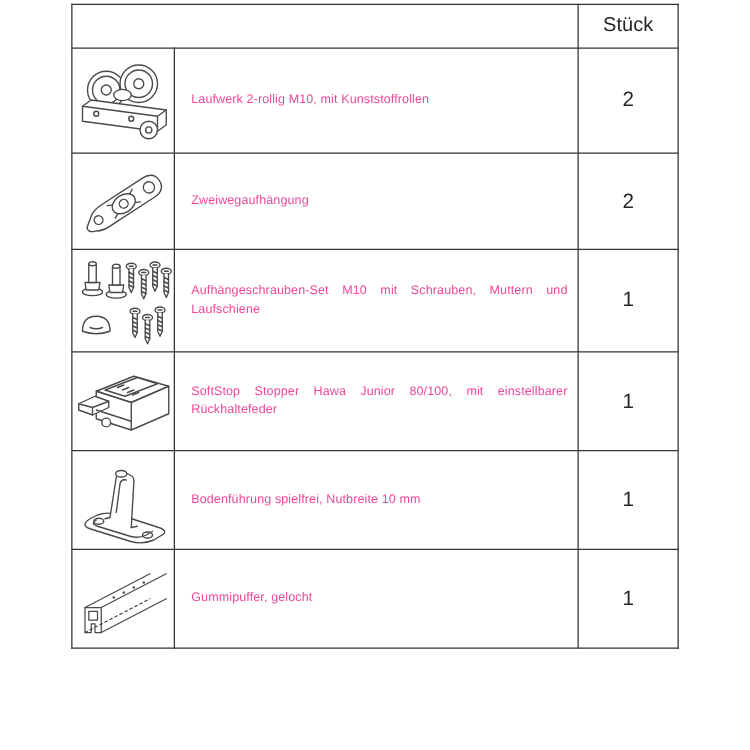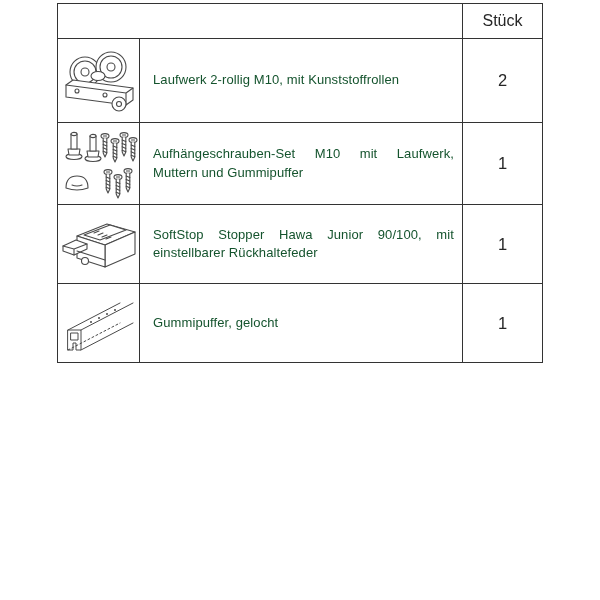--- a/index.html
+++ b/index.html
@@ -35,22 +35,22 @@
     color: #262626;
     text-align: center;
     margin-left: 17px;
   }
   td.img-cell {
     text-align: center;
     padding: 0;
   }
   td.img-cell svg { display: block; margin: 0 auto; }
   td.desc-cell {
-    font-size: 13px;
-    color: #14532d;
+    font-size: 10px;
+    color: #ec4899;
     padding: 0 8px 0 13px;
     text-align: justify;
     line-height: 1.42;
     letter-spacing: 0.1px;
   }
   td.qty-cell {
     font-size: 16.5px;
     color: #262626;
     text-align: center;
   }
@@ -95,20 +95,36 @@
           <circle cx="17" cy="48" r="2"></circle>
           <circle cx="45" cy="52" r="2"></circle>
           <circle cx="59" cy="61" r="7" fill="#fff"></circle>
           <circle cx="59" cy="61" r="2.5"></circle>
         </svg>
       </td>
       <td class="desc-cell">Laufwerk 2-rollig M10, mit Kunststoffrollen</td>
       <td class="qty-cell">2</td>
     </tr>
 
+    <tr class="r2">
+      <td class="img-cell">
+        <svg width="78" height="70" viewBox="0 0 78 70" fill="none" stroke="#4a4a4a" stroke-width="1.1" stroke-linejoin="round" stroke-linecap="round">
+          <g transform="rotate(-33 39 37)">
+            <path d="M4 37 L12 31 Q16 28 24 28 L62 28 Q73 28 73 37 Q73 46 62 46 L24 46 Q14 47 8 43 Q2 41 4 37 Z" fill="#fff"></path>
+            <circle cx="15" cy="37" r="3.5"></circle>
+            <circle cx="63" cy="37" r="4.5"></circle>
+            <path d="M27 31 L51 43 M27 43 L51 31"></path>
+            <ellipse cx="39" cy="37" rx="10" ry="7" fill="#fff"></ellipse>
+            <circle cx="39" cy="37" r="3.5"></circle>
+          </g>
+        </svg>
+      </td>
+      <td class="desc-cell">Zweiwegaufhängung</td>
+      <td class="qty-cell">2</td>
+    </tr>
 
     <tr class="r3">
       <td class="img-cell">
         <svg width="78" height="74" viewBox="0 0 78 74" fill="none" stroke="#4a4a4a" stroke-width="1.1" stroke-linejoin="round" stroke-linecap="round">
           <defs>
             <g id="scrw">
               <ellipse cx="0" cy="2" rx="4" ry="2.4" fill="#fff"></ellipse>
               <path d="M-1.6 2 L1.6 2"></path>
               <path d="M-1.8 4.2 L-1.8 19 L0 23 L1.8 19 L1.8 4.2" fill="#fff"></path>
               <path d="M-1.8 7 L1.8 8.6 M-1.8 10.4 L1.8 12 M-1.8 13.8 L1.8 15.4 M-1.8 17.2 L1.8 18.8"></path>
@@ -128,42 +144,58 @@
           <path d="M12 58 Q17 60 22 58"></path>
           <use href="#scrw" transform="translate(45 7)"></use>
           <use href="#scrw" transform="translate(55 12)"></use>
           <use href="#scrw" transform="translate(64 6)"></use>
           <use href="#scrw" transform="translate(73 11)"></use>
           <use href="#scrw" transform="translate(48 43)"></use>
           <use href="#scrw" transform="translate(58 48)"></use>
           <use href="#scrw" transform="translate(68 42)"></use>
         </svg>
       </td>
-      <td class="desc-cell">Aufhängeschrauben-Set M10 mit Laufwerk, Muttern und Gummipuffer</td>
+      <td class="desc-cell">Aufhängeschrauben-Set M10 mit Schrauben, Muttern und Laufschiene</td>
       <td class="qty-cell">1</td>
     </tr>
 
     <tr class="r4">
       <td class="img-cell">
         <svg width="78" height="72" viewBox="0 0 78 72" fill="none" stroke="#4a4a4a" stroke-width="1.1" stroke-linejoin="round" stroke-linecap="round">
           <path d="M17 28 L47 16 L75 24 L45 37 Z" fill="#fff"></path>
           <path d="M45 37 L75 24 L75 46 L45 59 Z" fill="#fff"></path>
           <path d="M17 28 L45 37 L45 59 L17 50 Z" fill="#fff"></path>
           <path d="M24 27 L50 17 L66 22 L40 32 Z" fill="#fff"></path>
           <path d="M34 25 l5 -2 M38 27 l5 -2 M42 29 l5 -2 M46 31 l5 -2"></path>
           <path d="M3 38 L16 32 L27 36 L27 41 L14 47 L3 43 Z" fill="#fff"></path>
           <path d="M14 41 L27 36 M14 41 L14 47 M3 38 L14 41"></path>
           <path d="M17 43 L45 52"></path>
           <circle cx="25" cy="53" r="3.5" fill="#fff"></circle>
         </svg>
       </td>
-      <td class="desc-cell">SoftStop Stopper Hawa Junior 90/100, mit einstellbarer Rückhaltefeder</td>
-      <td class="qty-cell">1</td>
-    </tr>
-
+      <td class="desc-cell">SoftStop Stopper Hawa Junior 80/100, mit einstellbarer Rückhaltefeder</td>
+      <td class="qty-cell">1</td>
+    </tr>
+
+    <tr class="r5">
+      <td class="img-cell">
+        <svg width="78" height="74" viewBox="0 0 78 74" fill="none" stroke="#4a4a4a" stroke-width="1.1" stroke-linejoin="round" stroke-linecap="round">
+          <path d="M12 52 Q4 57 12 60 L44 70 Q54 73 63 69 L68 66 Q76 62 67 59 L36 49 Q26 46 18 49 Z" fill="#fff"></path>
+          <path d="M17 53 Q12 56 18 58 L44 66 Q51 68 57 65 L62 62"></path>
+          <ellipse cx="19" cy="54" rx="4" ry="2.4"></ellipse>
+          <ellipse cx="58" cy="65" rx="4" ry="2.4"></ellipse>
+          <path d="M28 51 L33 19 Q34 13 40 15 L44 17 Q48 19 47 24 L45 59" fill="#fff"></path>
+          <path d="M33 47 L36 24 Q37 20 41 21"></path>
+          <path d="M24 52 L28 51 M45 59 L50 58"></path>
+          <ellipse cx="37" cy="16" rx="4.5" ry="2.6" fill="#fff"></ellipse>
+        </svg>
+      </td>
+      <td class="desc-cell">Bodenführung spielfrei, Nutbreite 10 mm</td>
+      <td class="qty-cell">1</td>
+    </tr>
 
 
     <tr class="r7">
       <td class="img-cell">
         <svg width="78" height="74" viewBox="0 0 78 74" fill="none" stroke="#4a4a4a" stroke-width="1" stroke-linejoin="round" stroke-linecap="round">
           <path d="M8 44 L21 44 L21 64 L16 64 L16 57 L13 57 L13 64 L8 64 Z" fill="#fff"></path>
           <path d="M11 47 L18 47 L18 54 L11 54 Z" fill="#fff"></path>
           <path d="M8 44 L60 17"></path>
           <path d="M21 44 L73 17"></path>
           <path d="M21 64 L73 37"></path>

